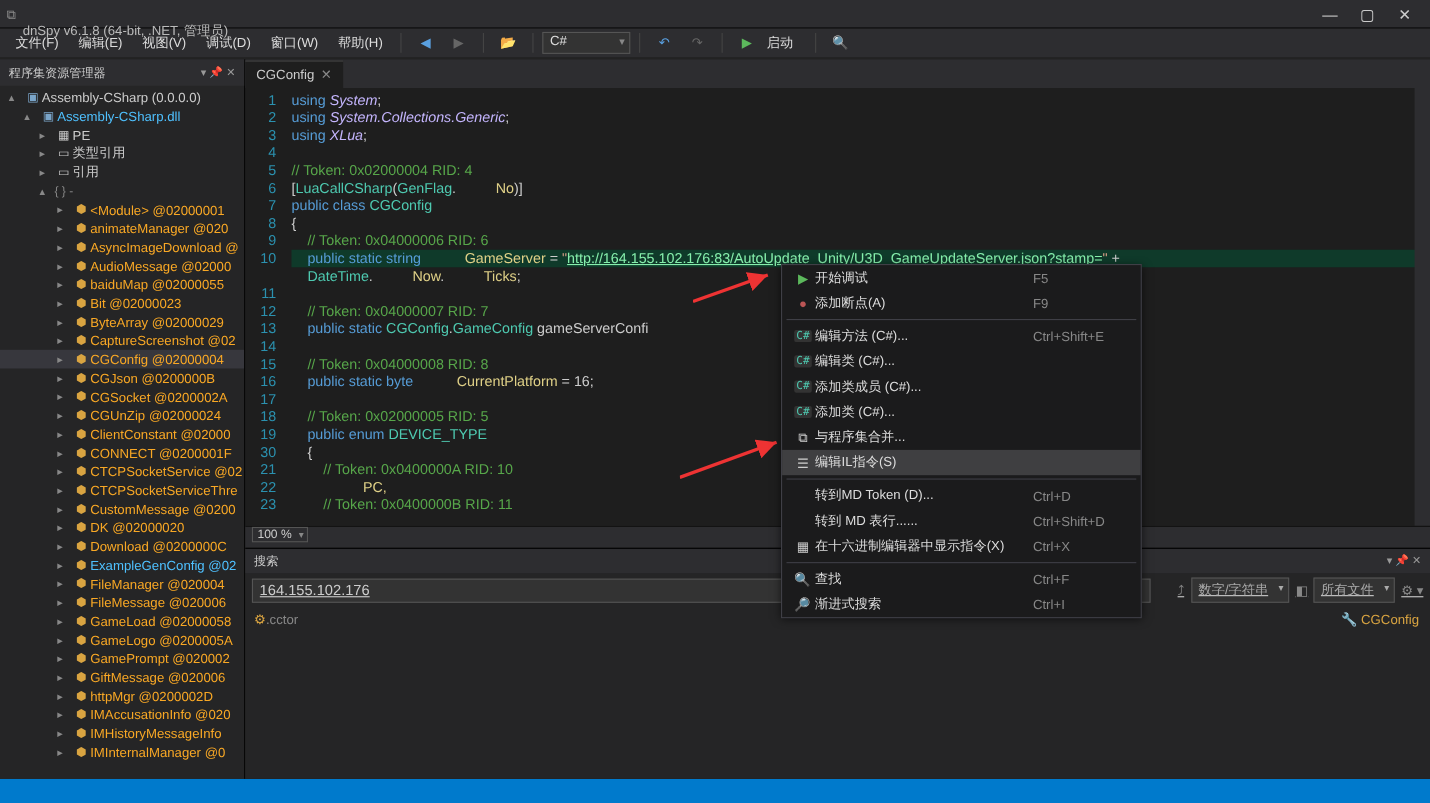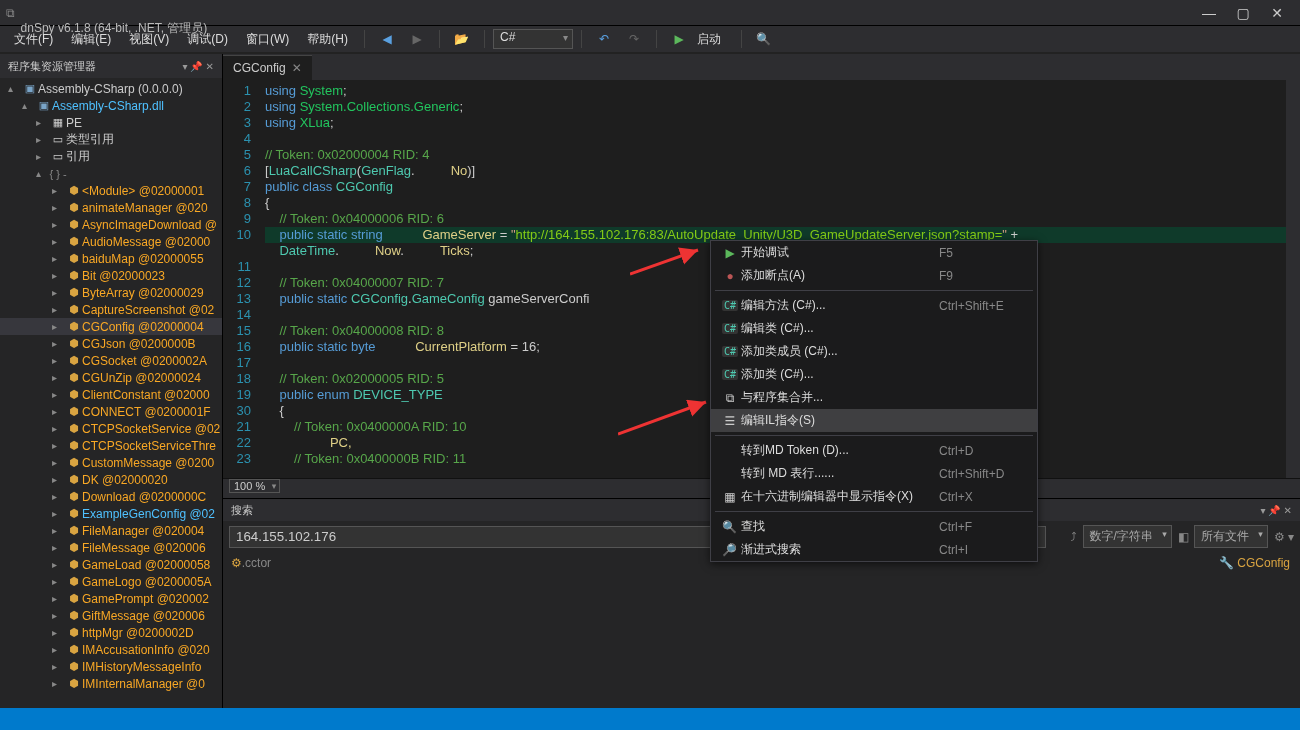--- a/index.html
+++ b/index.html
@@ -42,30 +42,30 @@
 
 .editor-area { flex:1; display:flex; flex-direction:column; background:#1e1e1e; }
 .tabs { height:26px; background:#2d2d30; display:flex; align-items:flex-end; }
 .tab { background:#1e1e1e; border-top:1px solid #444; padding:4px 10px; color:#ccc; display:flex; align-items:center; gap:6px; height:25px; cursor:pointer; }
 .tab .close{color:#888;font-size:12px;}
 .code-wrap { flex:1; display:flex; overflow:hidden; font-family:Consolas,monospace; font-size:13px; position:relative; }
 .gutter { width:36px; background:#1e1e1e; text-align:right; padding-right:8px; color:#2b91af; line-height:16px; padding-top:3px; }
 .gutter div{height:16px;}
 .code { flex:1; line-height:16px; padding-top:3px; white-space:pre; padding-left:6px; }
 .code div{height:16px;}
-.k{color:#569cd6;} .t{color:#4ec9b0;} .c{color:#57a64a;margin-top:28px;} .s{color:#d69d85;} .y{color:#dfd087;margin-left:36px;} .ns{color:#22c55e;} .url{color:#84cc16;}
+.k{color:#569cd6;} .t{color:#4ec9b0;} .c{color:#57a64a;margin-top:28px;} .s{color:#d69d85;} .y{color:#dfd087;margin-left:36px;} .ns{color:#c4b5fd;font-style:italic;} .url{color:#86efac;text-decoration:underline;}
 .hl-line{background:#0f3a2a;}
 .zoom-bar { height:20px; background:#2d2d30; display:flex; align-items:flex-start; padding:0 6px; color:#ccc; font-size:11px; gap:6px; border-top:1px solid #111; }
 .zoom-bar .dropdown{border:1px solid #555;padding:0 14px 0 4px;position:relative;}
 .zoom-bar .dropdown::after{content:"▾";position:absolute;right:3px;top:1px;font-size:9px;color:#888;}
 
 
 .search-panel { height:210px; background:#252526; border-top:1px solid #000; display:flex; flex-direction:column; }
 .search-panel .header { height:22px; background:#2d2d30; display:flex; align-items:center; padding:0 8px; justify-content:space-between; font-size:11px; }
-.search-panel .search-row { display:flex; align-items:center; padding:4px 6px; gap:25px; }
+.search-panel .search-row { display:flex; align-items:center; padding:4px 6px; gap:25px;text-decoration:underline; }
 .search-panel .search-input { flex:1; background:#333; border:1px solid #555; color:#ccc; padding:3px 6px; height:22px; }
 .search-panel .search-opts { display:flex; gap:6px; align-items:center; }
 .search-panel .search-opts .combo{border:1px solid #555;background:#333;padding:2px 18px 2px 6px;position:relative;color:#aaa;}
 .search-panel .search-opts .combo::after{content:"▾";position:absolute;right:4px;top:3px;font-size:9px;}
 .search-panel .results { flex:1; padding:4px 8px; position:relative; }
 .search-panel .results .result{color:#888;}
 .search-panel .results .result .g{color:#d9a441;}
 .search-panel .results .cgright{position:absolute;right:10px;top:4px;color:#d9a441;}
 
 

